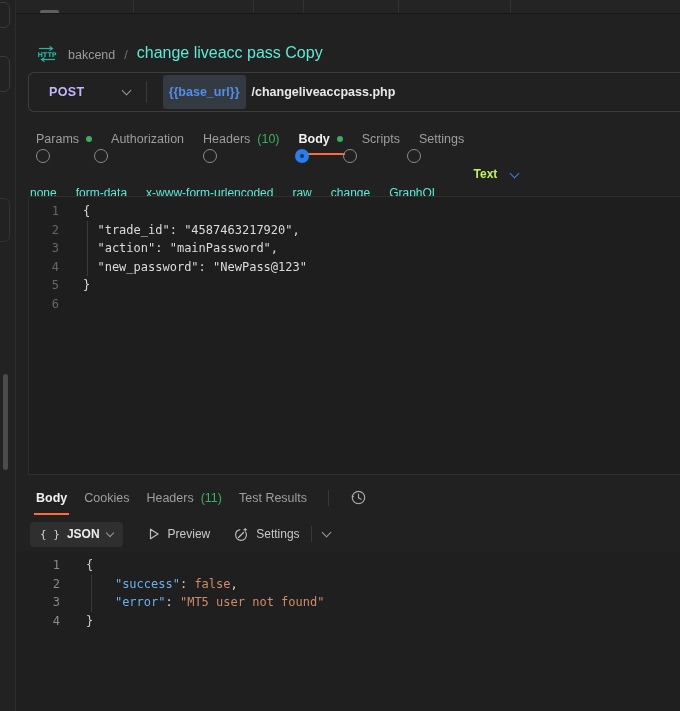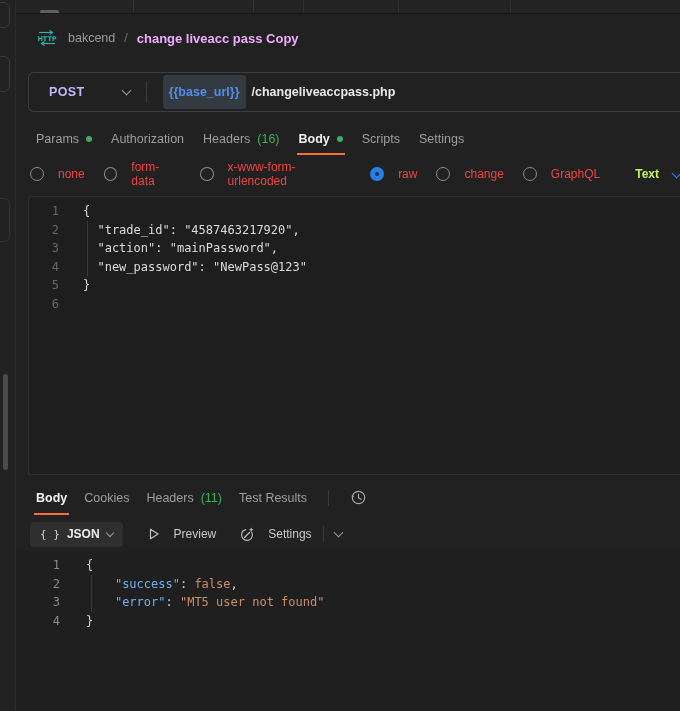--- a/index.html
+++ b/index.html
@@ -16,24 +16,24 @@
   .topstrip .active-frag { position:absolute; bottom:0; left:24px; width:19px; height:3px;
     background:#606060; border-radius:2px 2px 0 0; }
   
   .sidestrip { position:absolute; top:0; left:0; width:16px; height:711px;
     background:#222222; border-right:1px solid #2c2c2c; }
   .frag { position:absolute; border:1px solid #3a3a3a; border-radius:6px; background:transparent; }
   .scroll-thumb { position:absolute; left:3px; top:374px; width:5px; height:96px;
     background:#4b4b4b; border-radius:3px; }
   
   .header-row { position:absolute; top:14px; left:16px; right:0; height:48px;
-    display:flex; align-items:center; padding-left:20px; }
+    display:flex; align-items:flex-end; padding-left:20px; }
   .crumb-dim { color:#9a9a9a; font-size:12.5px; margin-left:10px; }
   .crumb-sep { color:#6f6f6f; margin:0 9px; font-size:12.5px; }
-  .crumb-name { color:#f0abfc; font-weight:bold; font-size:13px; }
+  .crumb-name { color:#5eead4; font-weight:normal; font-size:16px; }
   
   .url-bar { position:absolute; top:72px; left:28px; right:-2px; height:40px;
     border:1px solid #3d3d3d; border-right:none; border-radius:6px 0 0 6px;
     display:flex; align-items:center; background:#212121; }
   .method { color:#c4b5fd; font-weight:bold; font-size:12.5px; letter-spacing:.4px; margin-left:20px; }
   .chev { width:7px; height:7px; border-right:1.5px solid #9a9a9a; border-bottom:1.5px solid #9a9a9a;
     transform:rotate(45deg); display:inline-block; margin-top:-3px; }
   .url-bar .chev { margin-left:38px; }
   .vdiv { width:1px; height:22px; background:#3a3a3a; margin:0 16px; }
   .env-chip { background:#343a42; color:#538ee8; border-radius:3px; padding:10px 6px;
@@ -45,21 +45,21 @@
   .tab { position:relative; display:flex; align-items:center; gap:7px;
     color:#9e9e9e; font-size:12.5px; cursor:default; }
   .tab .count { color:#3cae5c; }
   .tab.active { color:#f0f0f0; font-weight:bold; }
   .tab.active::after { content:""; position:absolute; left:-2px; right:-2px; bottom:0;
     height:2px; background:#ff6c37; }
   .dot { width:6px; height:6px; border-radius:50%; background:#3cae5c; }
   
   .modes-row { position:absolute; top:156px; left:16px; right:0; height:36px;
     display:flex; align-items:center; padding-left:14px; gap:19px; }
-  .mode { display:flex; align-items:center; gap:14px; color:#ef4444; font-size:12px; }
+  .mode { display:flex; align-items:center; gap:23px; color:#5eead4; font-size:12px;flex-direction:column; }
   .radio { width:14px; height:14px; border-radius:50%; border:1.5px solid #8b8b8b; position:relative; }
   .radio.sel { border:none; background:#2b7de9; }
   .radio.sel::after { content:""; position:absolute; left:5px; top:5px; width:4px; height:4px;
     border-radius:50%; background:#10325f; }
   .lang-select { display:flex; align-items:center; gap:14px; margin-left:16px; }
   .lang-label { color:#bef264; font-weight:bold; font-size:12px; }
   .lang-select .chev { border-color:#3d7ef0; margin:0; margin-top:-2px; }
   
   .editor { font-family:"DejaVu Sans Mono", monospace; font-size:12px; line-height:18.5px; }
   .req-editor { position:absolute; top:196px; left:28px; right:0; height:279px;
@@ -85,21 +85,21 @@
   .resp-tabs .vdiv { height:16px; align-self:center; margin:0 4px; }
   .icon-btn { display:flex; align-items:center; align-self:center; }
   
   .resp-toolbar { position:absolute; top:519px; left:16px; right:0; height:30px;
     display:flex; align-items:center; padding-left:14px; }
   .json-btn { display:flex; align-items:center; gap:7px; background:#2f2f2f;
     border-radius:4px; height:25px; padding:0 10px; }
   .json-braces { font-family:"DejaVu Sans Mono", monospace; color:#cfcfcf; font-size:11px; }
   .json-label { color:#ededed; font-weight:bold; font-size:12px; }
   .json-btn .chev { width:6px; height:6px; margin-top:-2px; }
-  .tool-item { display:flex; align-items:center; gap:13px; color:#c9c9c9; font-size:12px; margin-left:24px; }
+  .tool-item { display:flex; align-items:center; gap:7px; color:#c9c9c9; font-size:12px; margin-left:24px; }
   .resp-toolbar .vdiv { height:16px; margin:0 11px; }
 </style>
 </head>
 <body>
 
 <div class="screen">
 
   <div class="topstrip">
     <div class="tabdiv" style="left:117px"></div>
     <div class="tabdiv" style="left:237px"></div>
@@ -140,21 +140,21 @@
   <div class="req-tabs">
     <div class="tab">
       <span>Params</span>
       <span class="dot"></span>
     </div>
     <div class="tab">
       <span>Authorization</span>
     </div>
     <div class="tab">
       <span>Headers</span>
-      <span class="count">(16)</span>
+      <span class="count">(10)</span>
     </div>
     <div class="tab active">
       <span>Body</span>
       <span class="dot"></span>
     </div>
     <div class="tab">
       <span>Scripts</span>
     </div>
     <div class="tab">
       <span>Settings</span>

